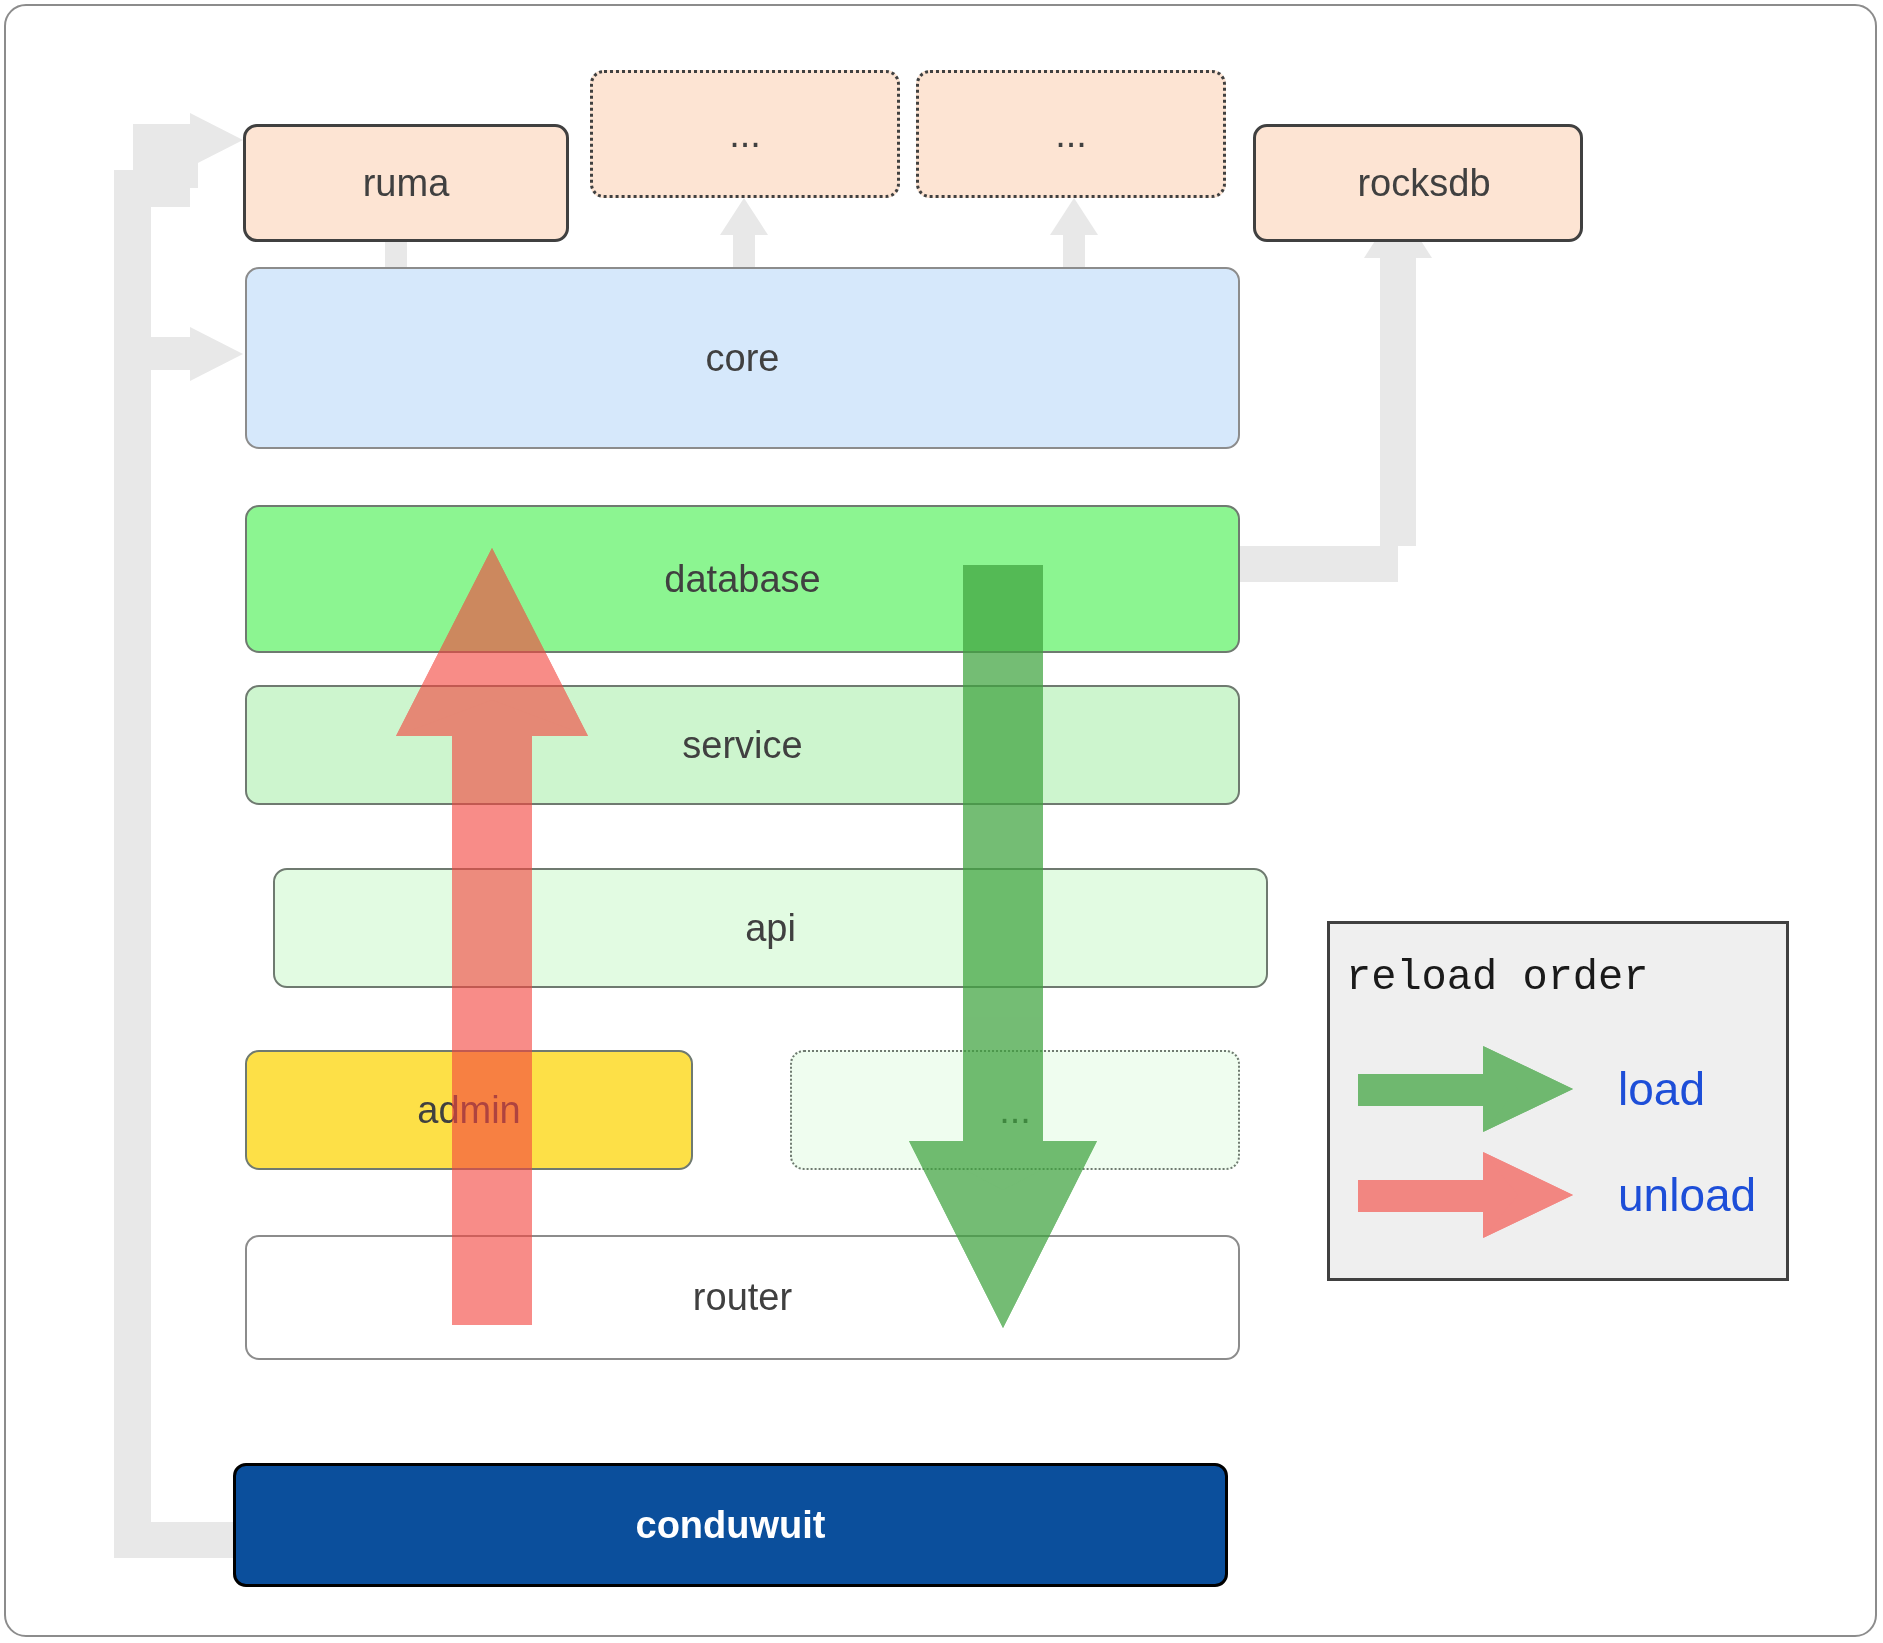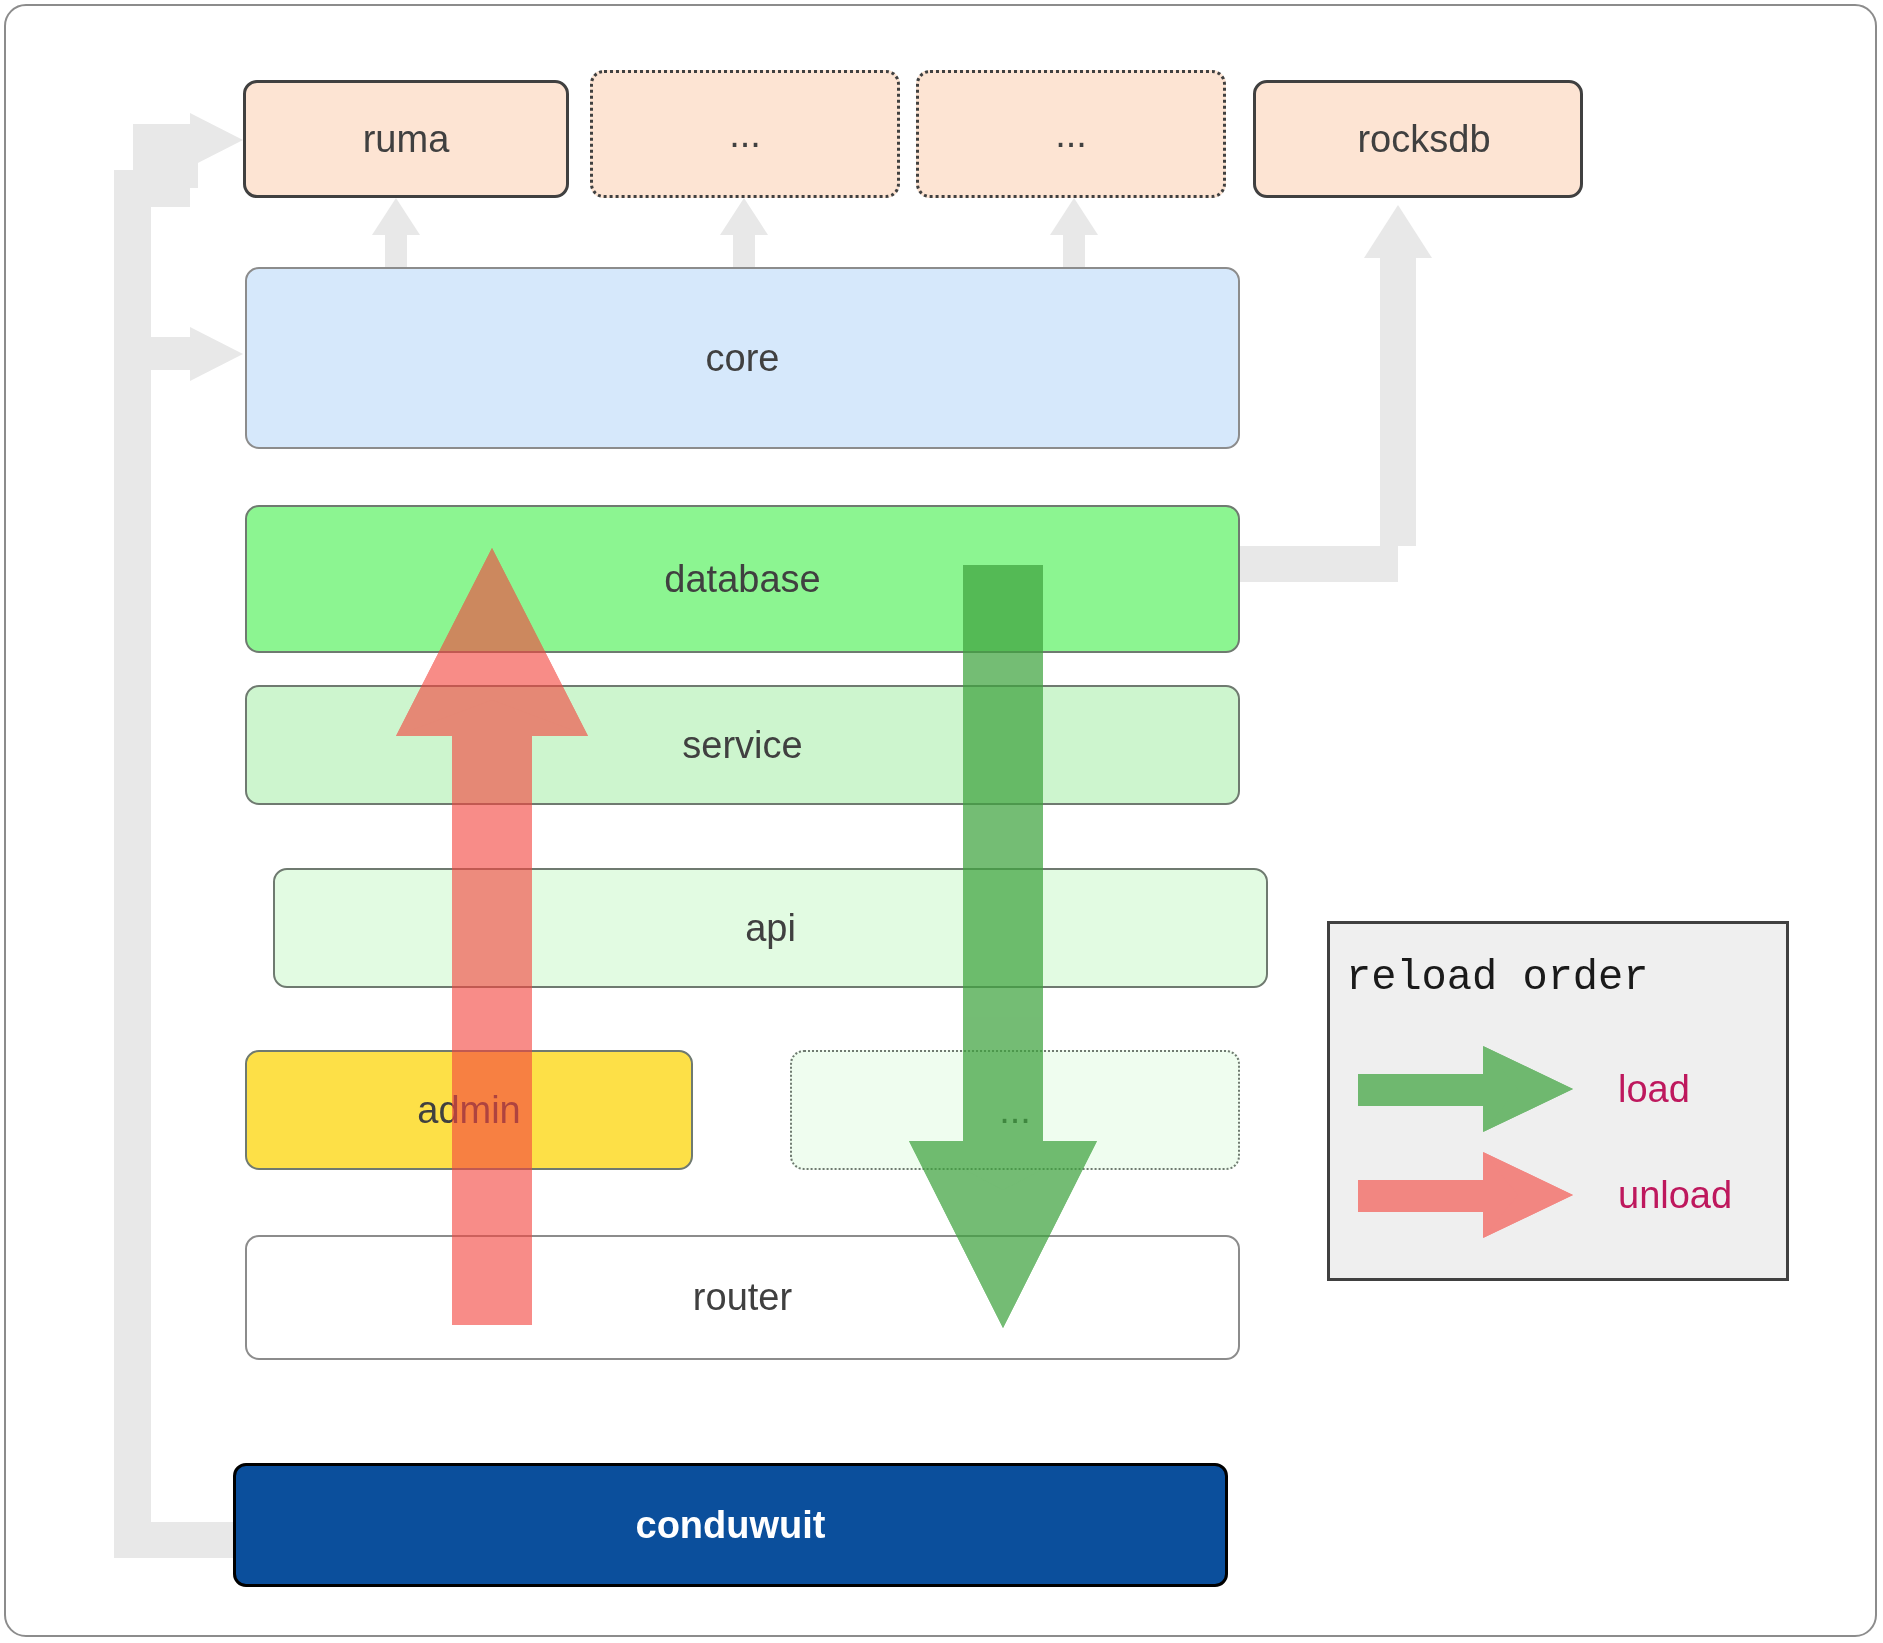--- a/index.html
+++ b/index.html
@@ -41,20 +41,21 @@
     font-size: 38px;
     color: #404040;
     border-radius: 14px;
     z-index: 4;
   }
   .node-label { pointer-events: none; }
 
   .dep {
     background: #fde4d3;
     border: 3px solid #404040;
+    margin-top: 44px;
   }
   .dep-dotted {
     background: #fde4d3;
     border: 3px dotted #404040;
   }
   .core-node {
     background: #d6e8fb;
     border: 2px solid #8c8c8c;
   }
   .db-node {
@@ -127,22 +128,22 @@
     left: 28px;
     width: 406px;
     height: 86px;
     display: flex;
     align-items: center;
   }
   .legend-row.load   { top: 122px; }
   .legend-row.unload { top: 228px; }
   .legend-arrow { width: 230px; height: 86px; flex: none; }
   .legend-label {
-    font-size: 38px;
-    color: #be185d;
+    font-size: 46px;
+    color: #1d4ed8;
     margin-left: 30px;
     white-space: nowrap;
   }
 </style>
 </head>
 <body>
 
 <div id="canvas">
 
   <div class="outer-frame"></div>

